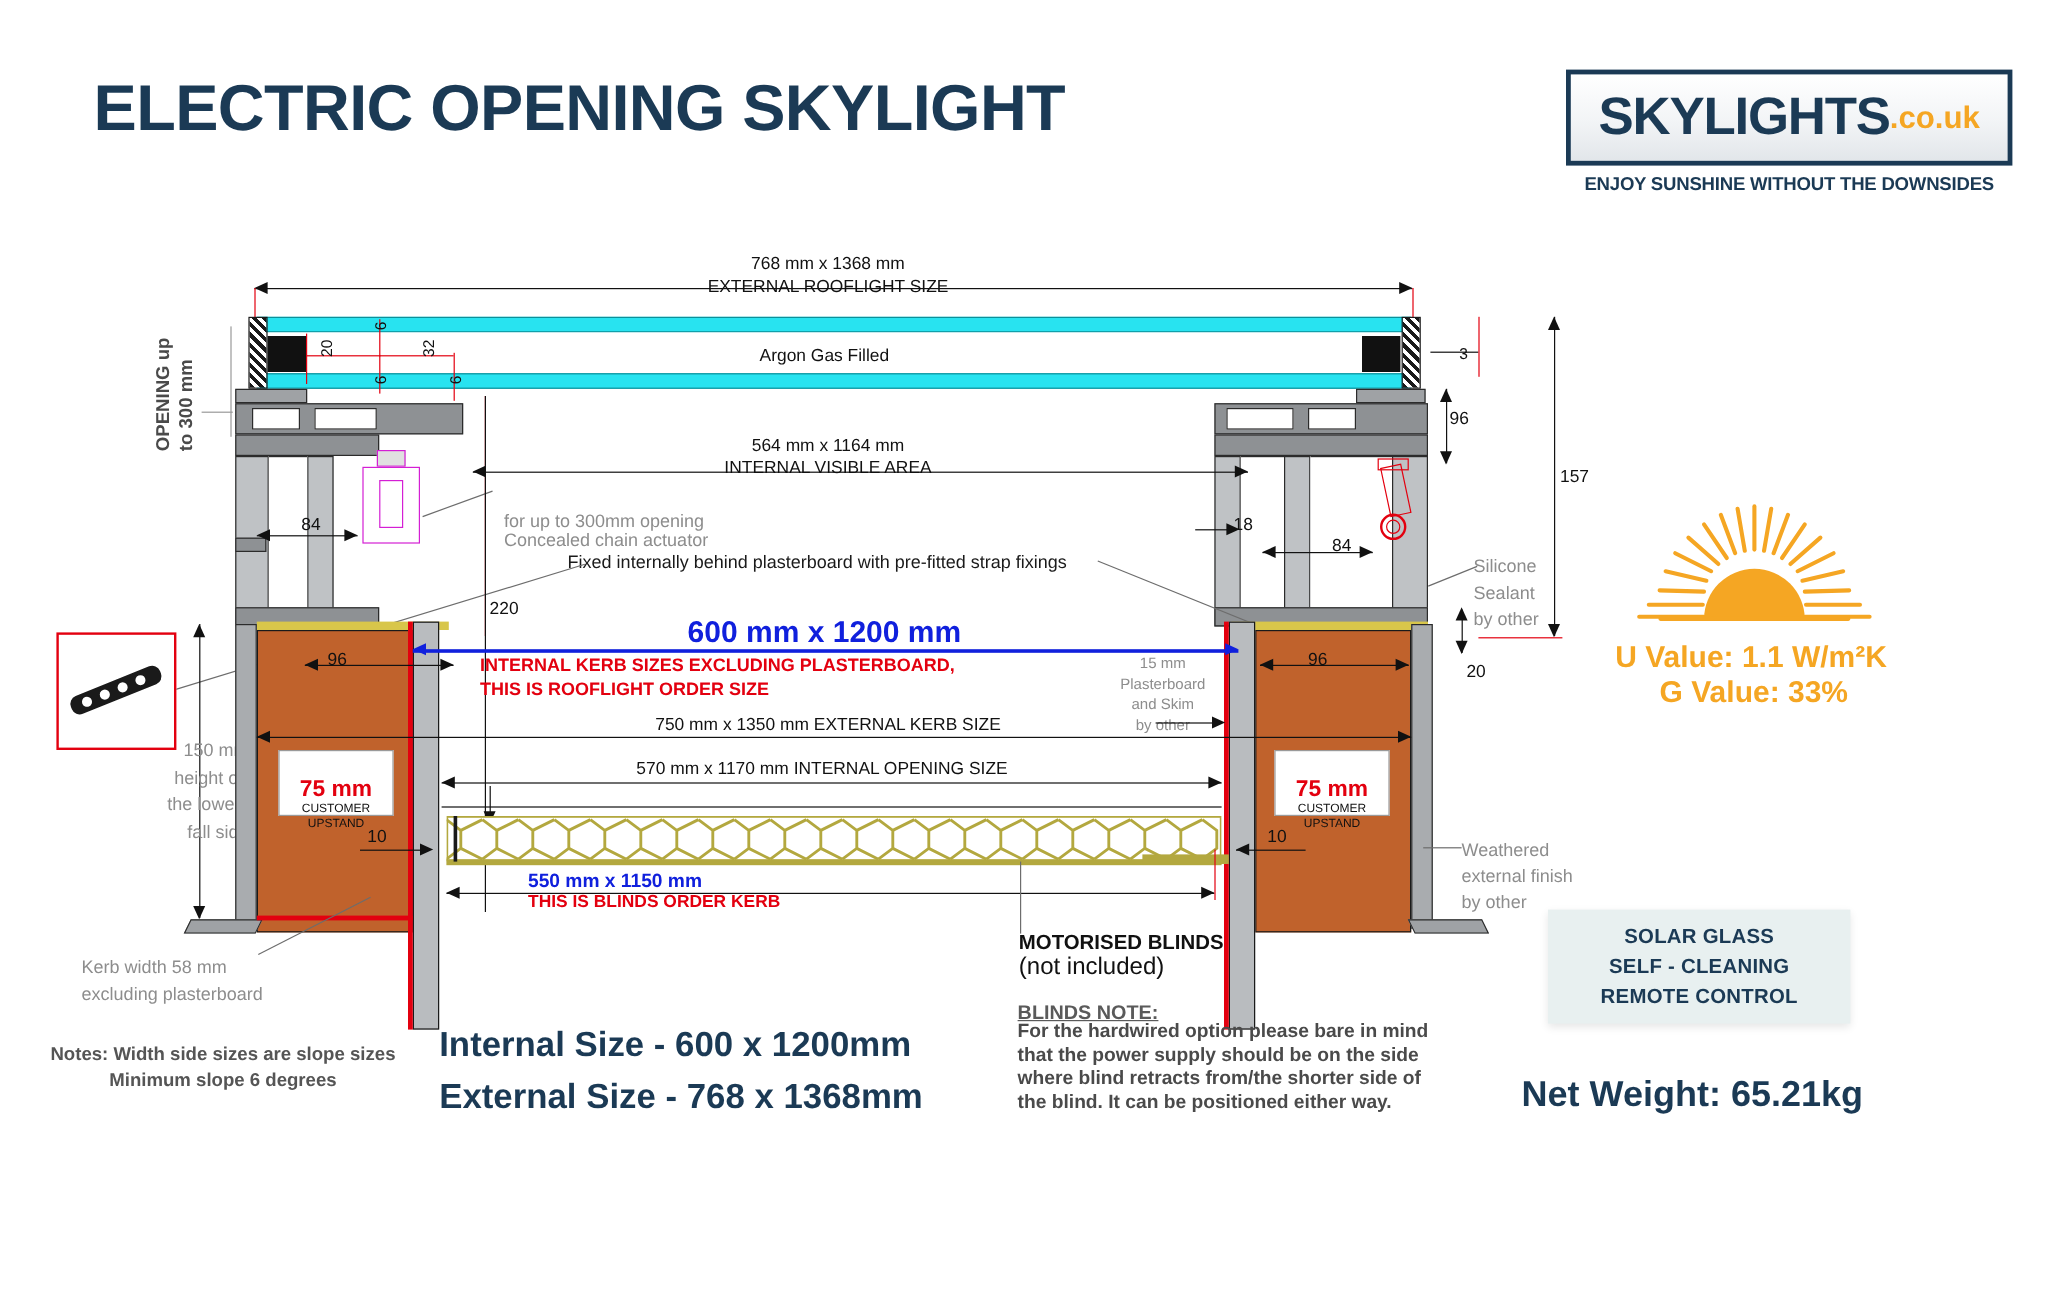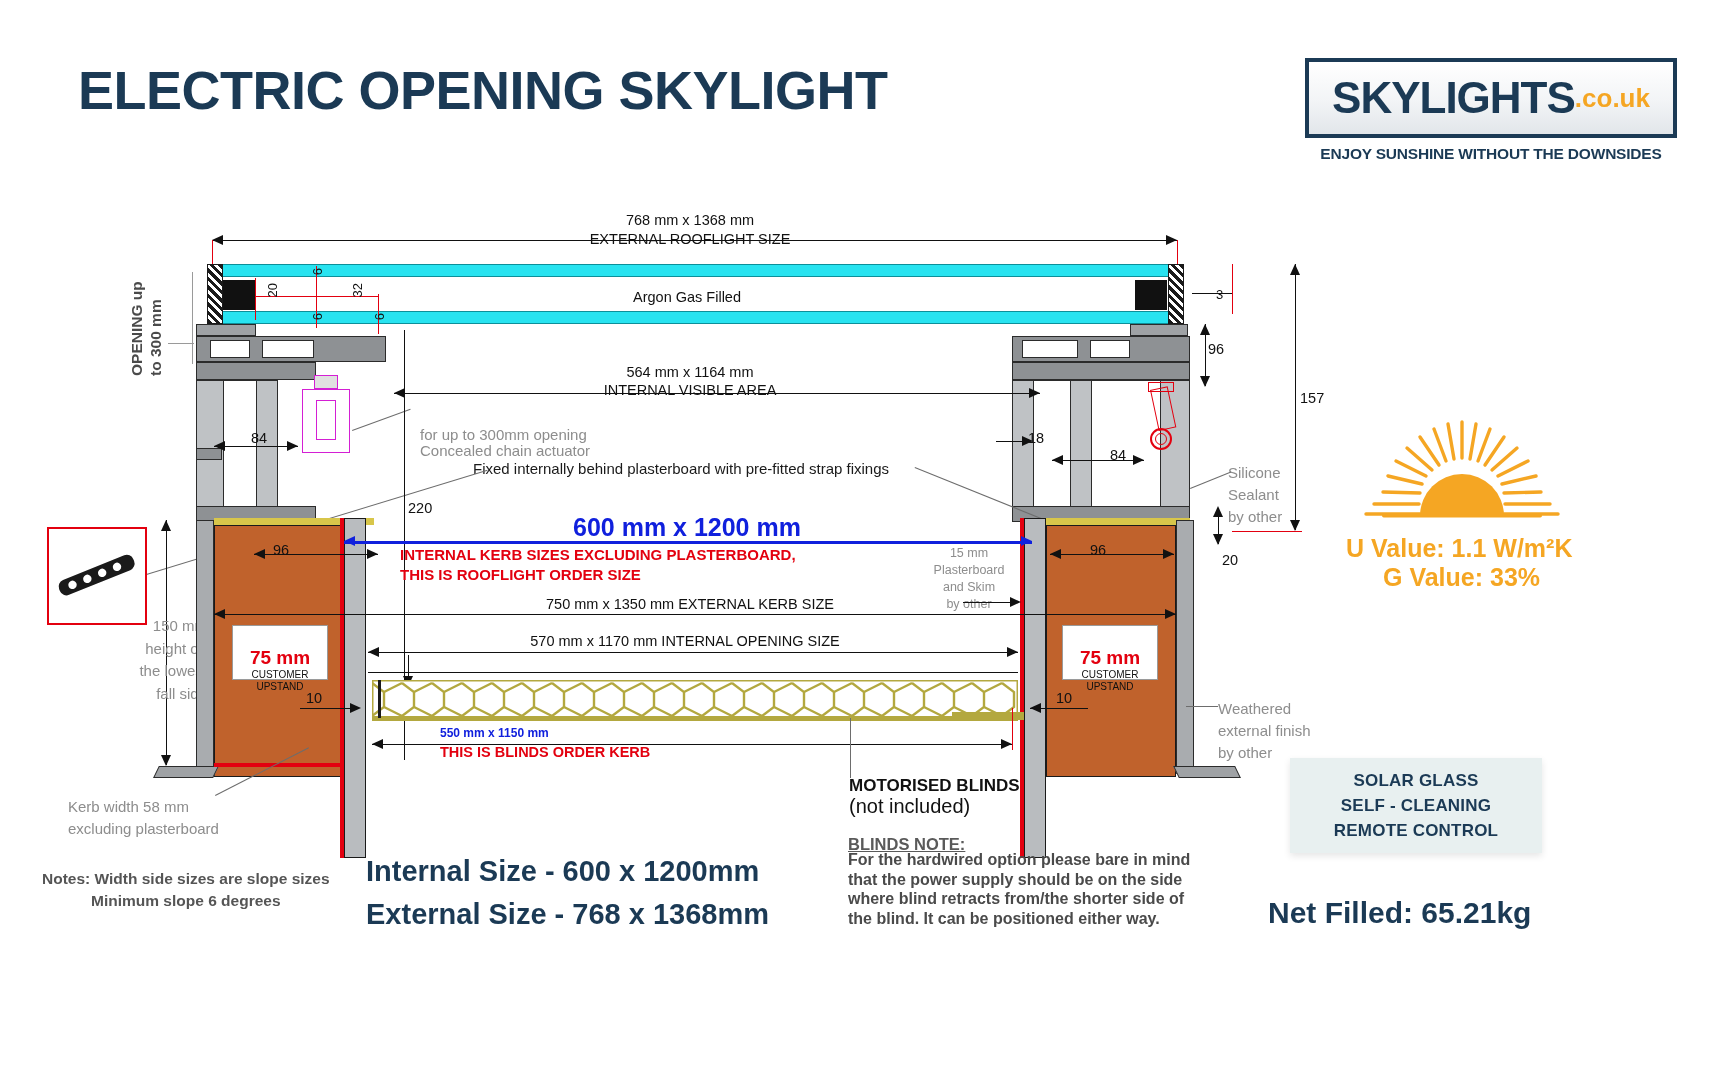--- a/index.html
+++ b/index.html
@@ -31,21 +31,21 @@
     font-size:15.5px; font-weight:bold; color:#1b3a55; letter-spacing:-0.2px;
   }
 
   
   .dimtext { font-size:14.5px; color:#111; white-space:nowrap; }
   .dimtext.c { text-align:center; }
   .graytext { font-size:15px; color:#8d8d8d; line-height:1.35; white-space:nowrap; }
   .blktext { font-size:15px; color:#1a1a1a; line-height:1.35; white-space:nowrap; }
   .redtext { font-size:15px; color:#e3000f; font-weight:bold; white-space:nowrap; }
   .bluebig { font-size:25px; font-weight:bold; color:#1020dd; white-space:nowrap; }
-  .bluemed { font-size:12px; font-weight:bold; color:#1020dd; white-space:nowrap; }
+  .bluemed { font-size:16px; font-weight:bold; color:#1020dd; white-space:nowrap; }
   .smalldim { font-size:13px; color:#111; }
   .vert { writing-mode:vertical-rl; transform:rotate(180deg); }
 
   
   .hline { height:0; border-top:1.4px solid #111; }
   .vline { width:0; border-left:1.4px solid #111; }
   .rline { border-color:#e3000f !important; }
   .thinline { border-top:1px solid #6d6d6d; }
   .leader { height:0; border-top:1.1px solid #6d6d6d; transform-origin:0 0; }
   .bluethick { height:0; border-top:3px solid #1020dd; }
@@ -443,21 +443,21 @@
 </div>
 <div class="abs" id="uvalue-line" style="left:1346px; top:534px;">U Value: 1.1 W/m²K</div>
 <div class="abs" id="gvalue-line" style="left:1383px; top:563px;">G Value: 33%</div>
 
 <div class="abs" id="features-box">
   <div class="feature">SOLAR GLASS</div>
   <div class="feature">SELF - CLEANING</div>
   <div class="feature">REMOTE CONTROL</div>
 </div>
 
-<div class="abs" id="net-weight">Net Filled: 65.21kg</div>
+<div class="abs" id="net-weight">Net Weight: 65.21kg</div>
 
 <div class="abs" id="notes-block">
   <div>Notes: Width side sizes are slope sizes</div>
   <div style="text-align:center;">Minimum slope 6 degrees</div>
 </div>
 
 <div class="abs summary" style="left:366px; top:855px;">Internal Size  - 600 x 1200mm</div>
 <div class="abs summary" style="left:366px; top:898px;text-align:right;">External Size - 768 x 1368mm</div>
 
 <div class="abs" id="blinds-note-title">BLINDS NOTE:</div>

